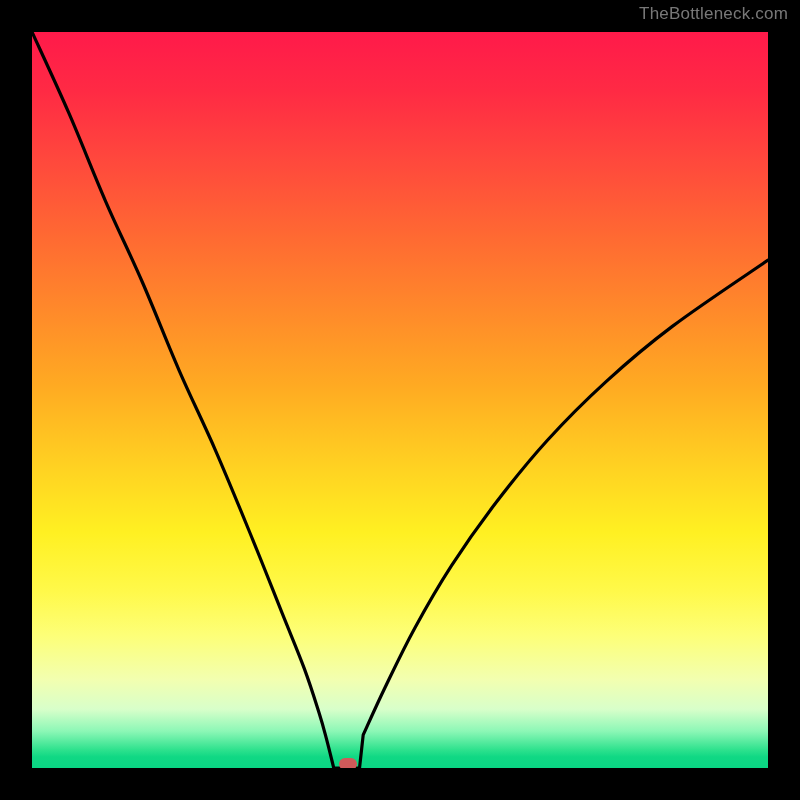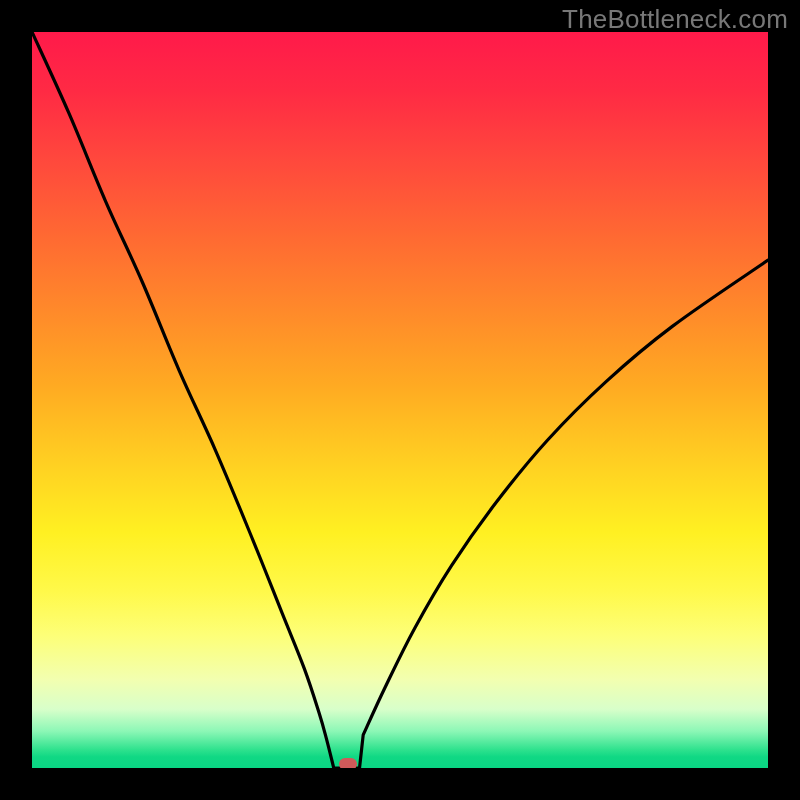--- a/index.html
+++ b/index.html
@@ -15,21 +15,21 @@
     position: relative;
     width: 800px;
     height: 800px;
     background: #000;
   }
   .watermark {
     position: absolute;
     top: 4px;
     right: 12px;
     color: #787878;
-    font-size: 26px;
+    font-size: 17px;
     font-weight: 400;
     letter-spacing: 0.2px;
     z-index: 50;
   }
   .plot-area {
     position: absolute;
     left: 32px;
     top: 32px;
     width: 736px;
     height: 736px;

